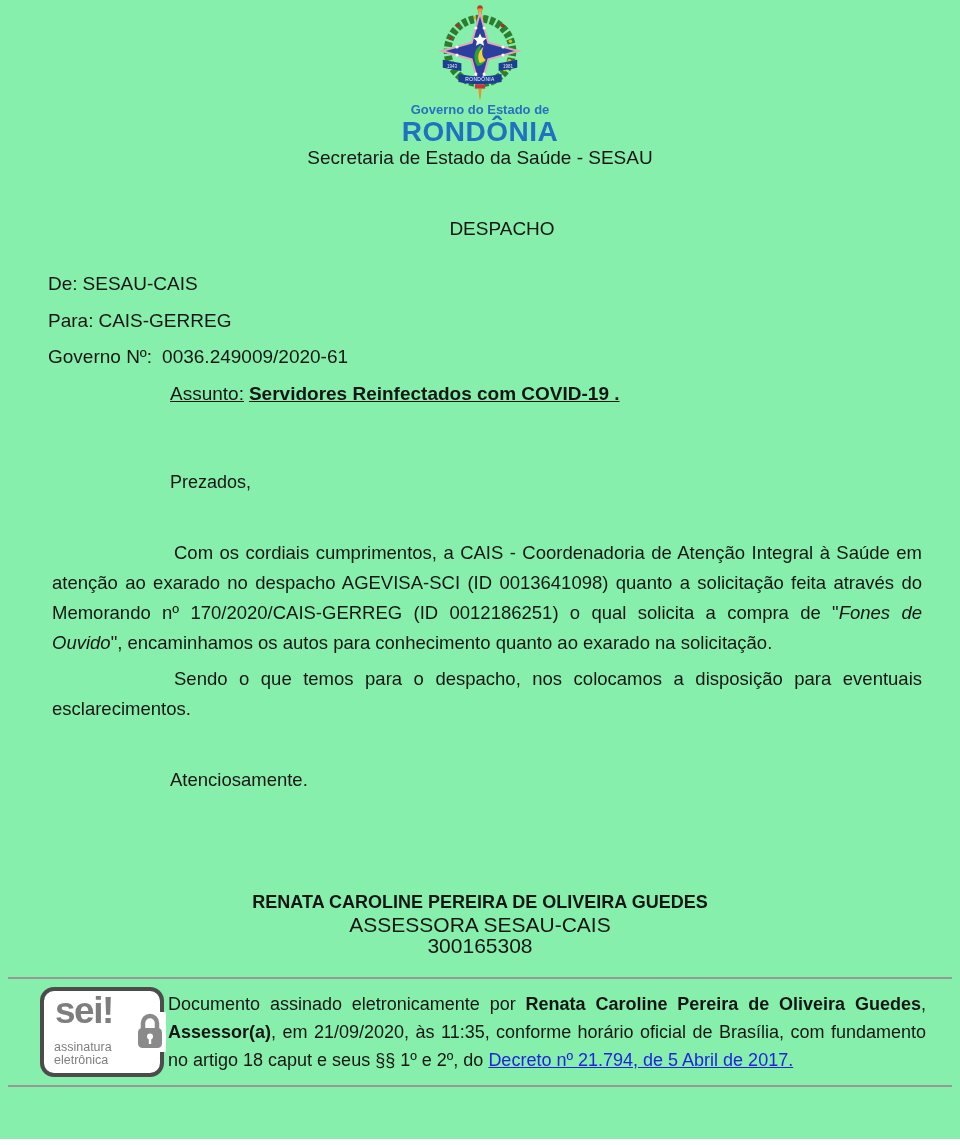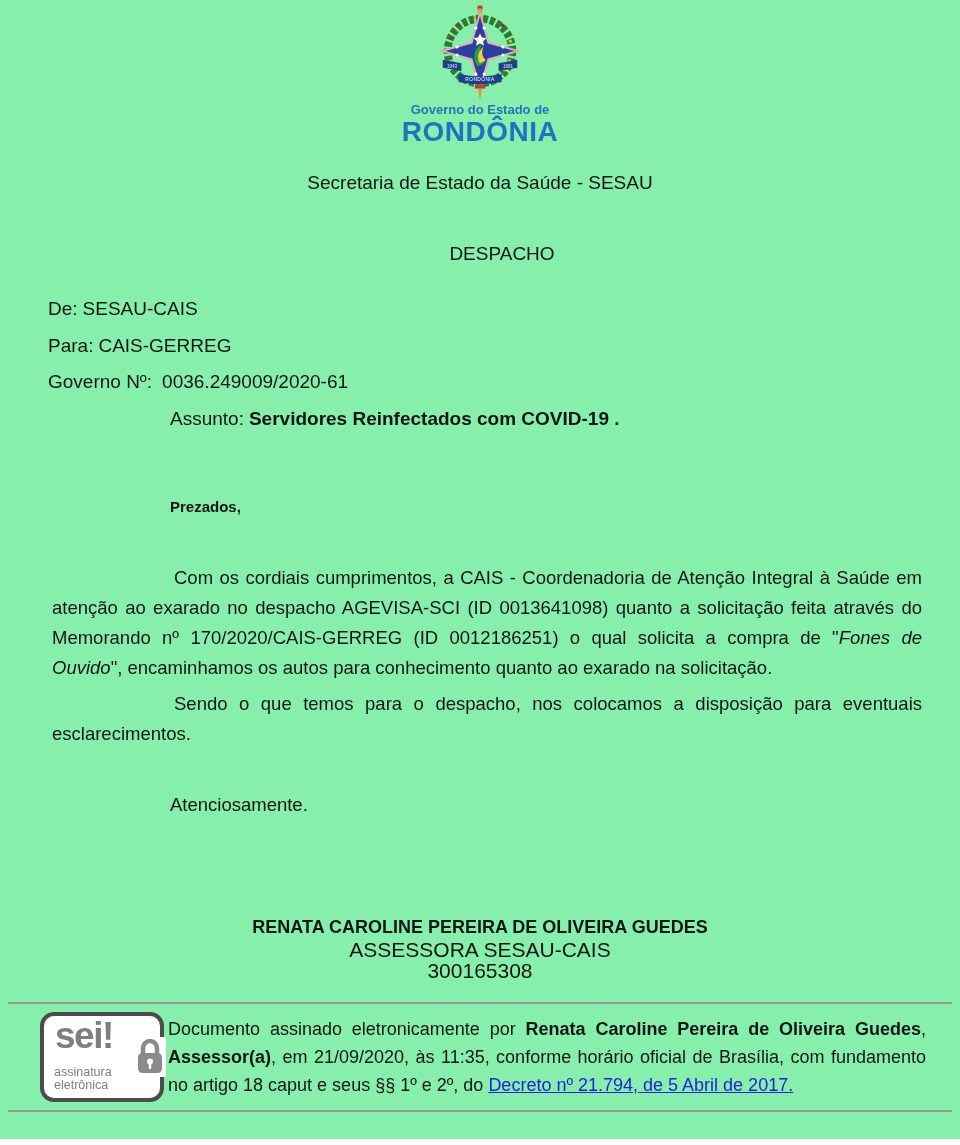--- a/index.html
+++ b/index.html
@@ -5,30 +5,30 @@
   html,body{margin:0;padding:0;background:#ffffff;}
   .page{
     width:960px;height:1139px;margin:0 auto;background:#86efac;
     font-family:"Liberation Sans", sans-serif;color:#161616;
     overflow:hidden;position:relative;
   }
   
   .crest-wrap{text-align:center;padding-top:5px;line-height:0;}
   .gov-line{font-size:13px;font-weight:bold;color:#2a6fbf;line-height:15px;margin-top:1px;text-align:center;}
   .state-name{font-size:28px;font-weight:800;color:#2171c1;letter-spacing:.5px;line-height:30px;text-align:center;}
-  .org-line{text-align:center;font-size:19px;margin-top:25px;line-height:22px;}
+  .org-line{text-align:center;font-size:19px;line-height:22px;}
   .doc-title{text-align:center;font-size:19px;margin-top:49px;line-height:22px;padding-left:44px;}
   
   .meta{margin:26px 38px 0 48px;font-size:19px;}
   .meta-row{line-height:36.5px;white-space:nowrap;}
   .meta-row .value{margin-left:5px;}
-  .meta-row.assunto{padding-left:122px;}
+  .meta-row.assunto{padding-left:122px;text-decoration:underline;}
   .meta-row.assunto .value{font-weight:bold;}
   
-  .salutation{margin:58px 38px 0 48px;padding-left:122px;font-size:15px;line-height:24px;font-weight:bold;}
+  .salutation{margin:58px 38px 0 48px;padding-left:122px;font-size:18px;line-height:24px;}
   .para{margin:44px 38px 0 52px;font-size:18.5px;line-height:30px;text-align:justify;text-indent:122px;}
   .para.p2{margin-top:6px;}
   .closing{margin:44px 38px 0 48px;padding-left:122px;font-size:18.5px;line-height:24px;}
   
   .signature{margin-top:100px;text-align:center;line-height:21.5px;}
   .sig-name{font-size:18px;font-weight:bold;}
   .sig-role,.sig-id{font-size:21px;}
   
   .divider{height:2px;background:#979797;margin:20px 8px 0 8px;}
   .divider.bottom{margin-top:0;}

